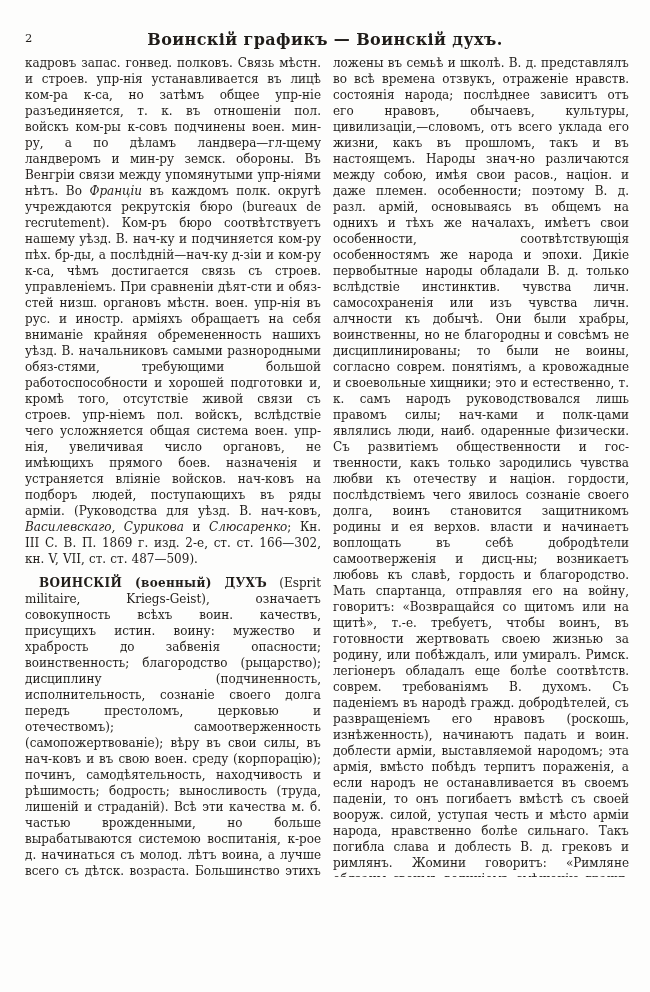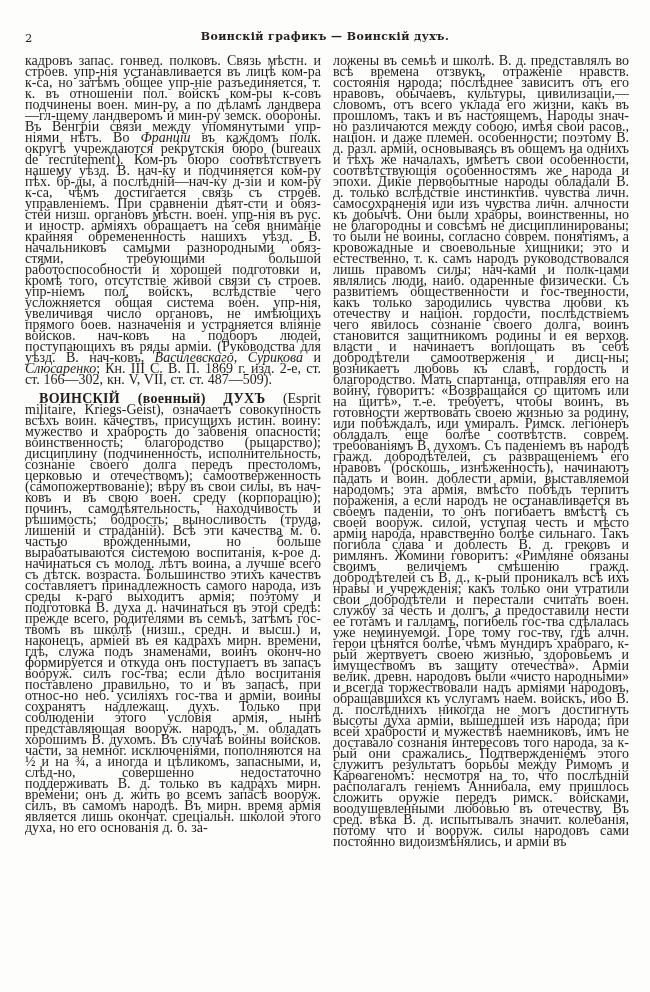--- a/index.html
+++ b/index.html
@@ -28,41 +28,40 @@
   .page-number {
     position: absolute;
     left: 25px;
     top: 1px;
     font-size: 11.5px;
     font-weight: normal;
   }
   .header-title {
     text-align: center;
     font-weight: bold;
-    font-size: 11px;
+    font-size: 16px;
     letter-spacing: 0.4px;
   }
   .columns {
     position: absolute;
     top: 55px;
     left: 25px;
     width: 605px;
     height: 822px;
     display: flex;
     gap: 12px;
   }
   .column {
     width: 296px;
     height: 822px;
     overflow: hidden;
     text-align: justify;
-    font-size: 14px;
-    line-height: 11px;
+    font-size: 12px;
+    line-height: 16px;
     word-spacing: 0.3px;
-    font-family: Liberation Serif, serif;
   }
   .para {
     margin: 0;
   }
   .para.indent {
     text-indent: 14px;
   }
   .para.entry {
     margin-top: 8px;
   }

